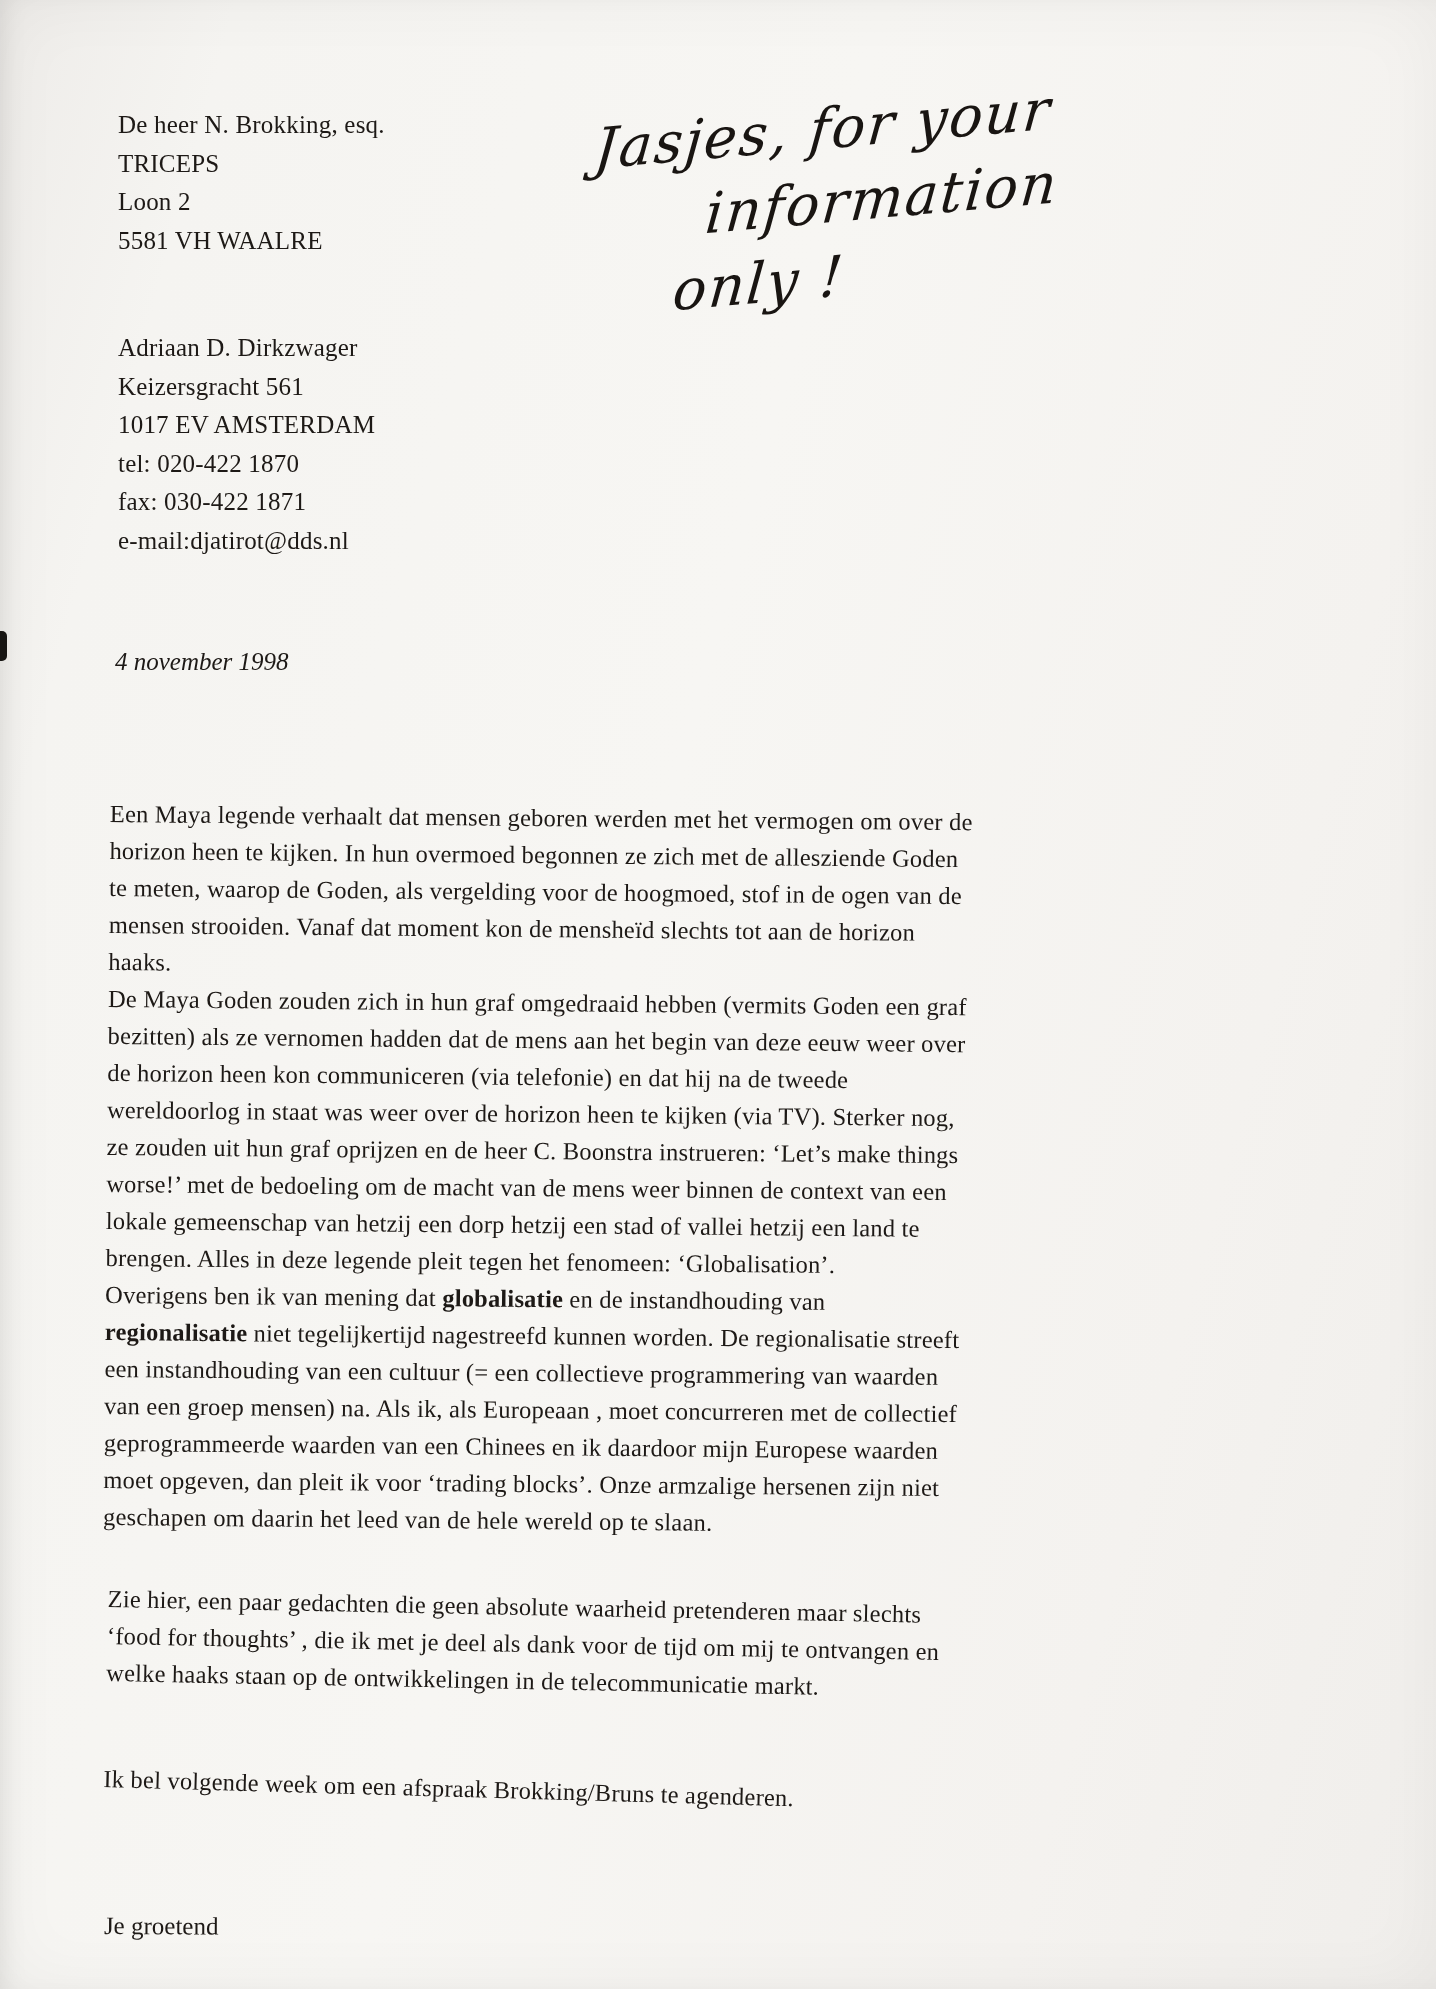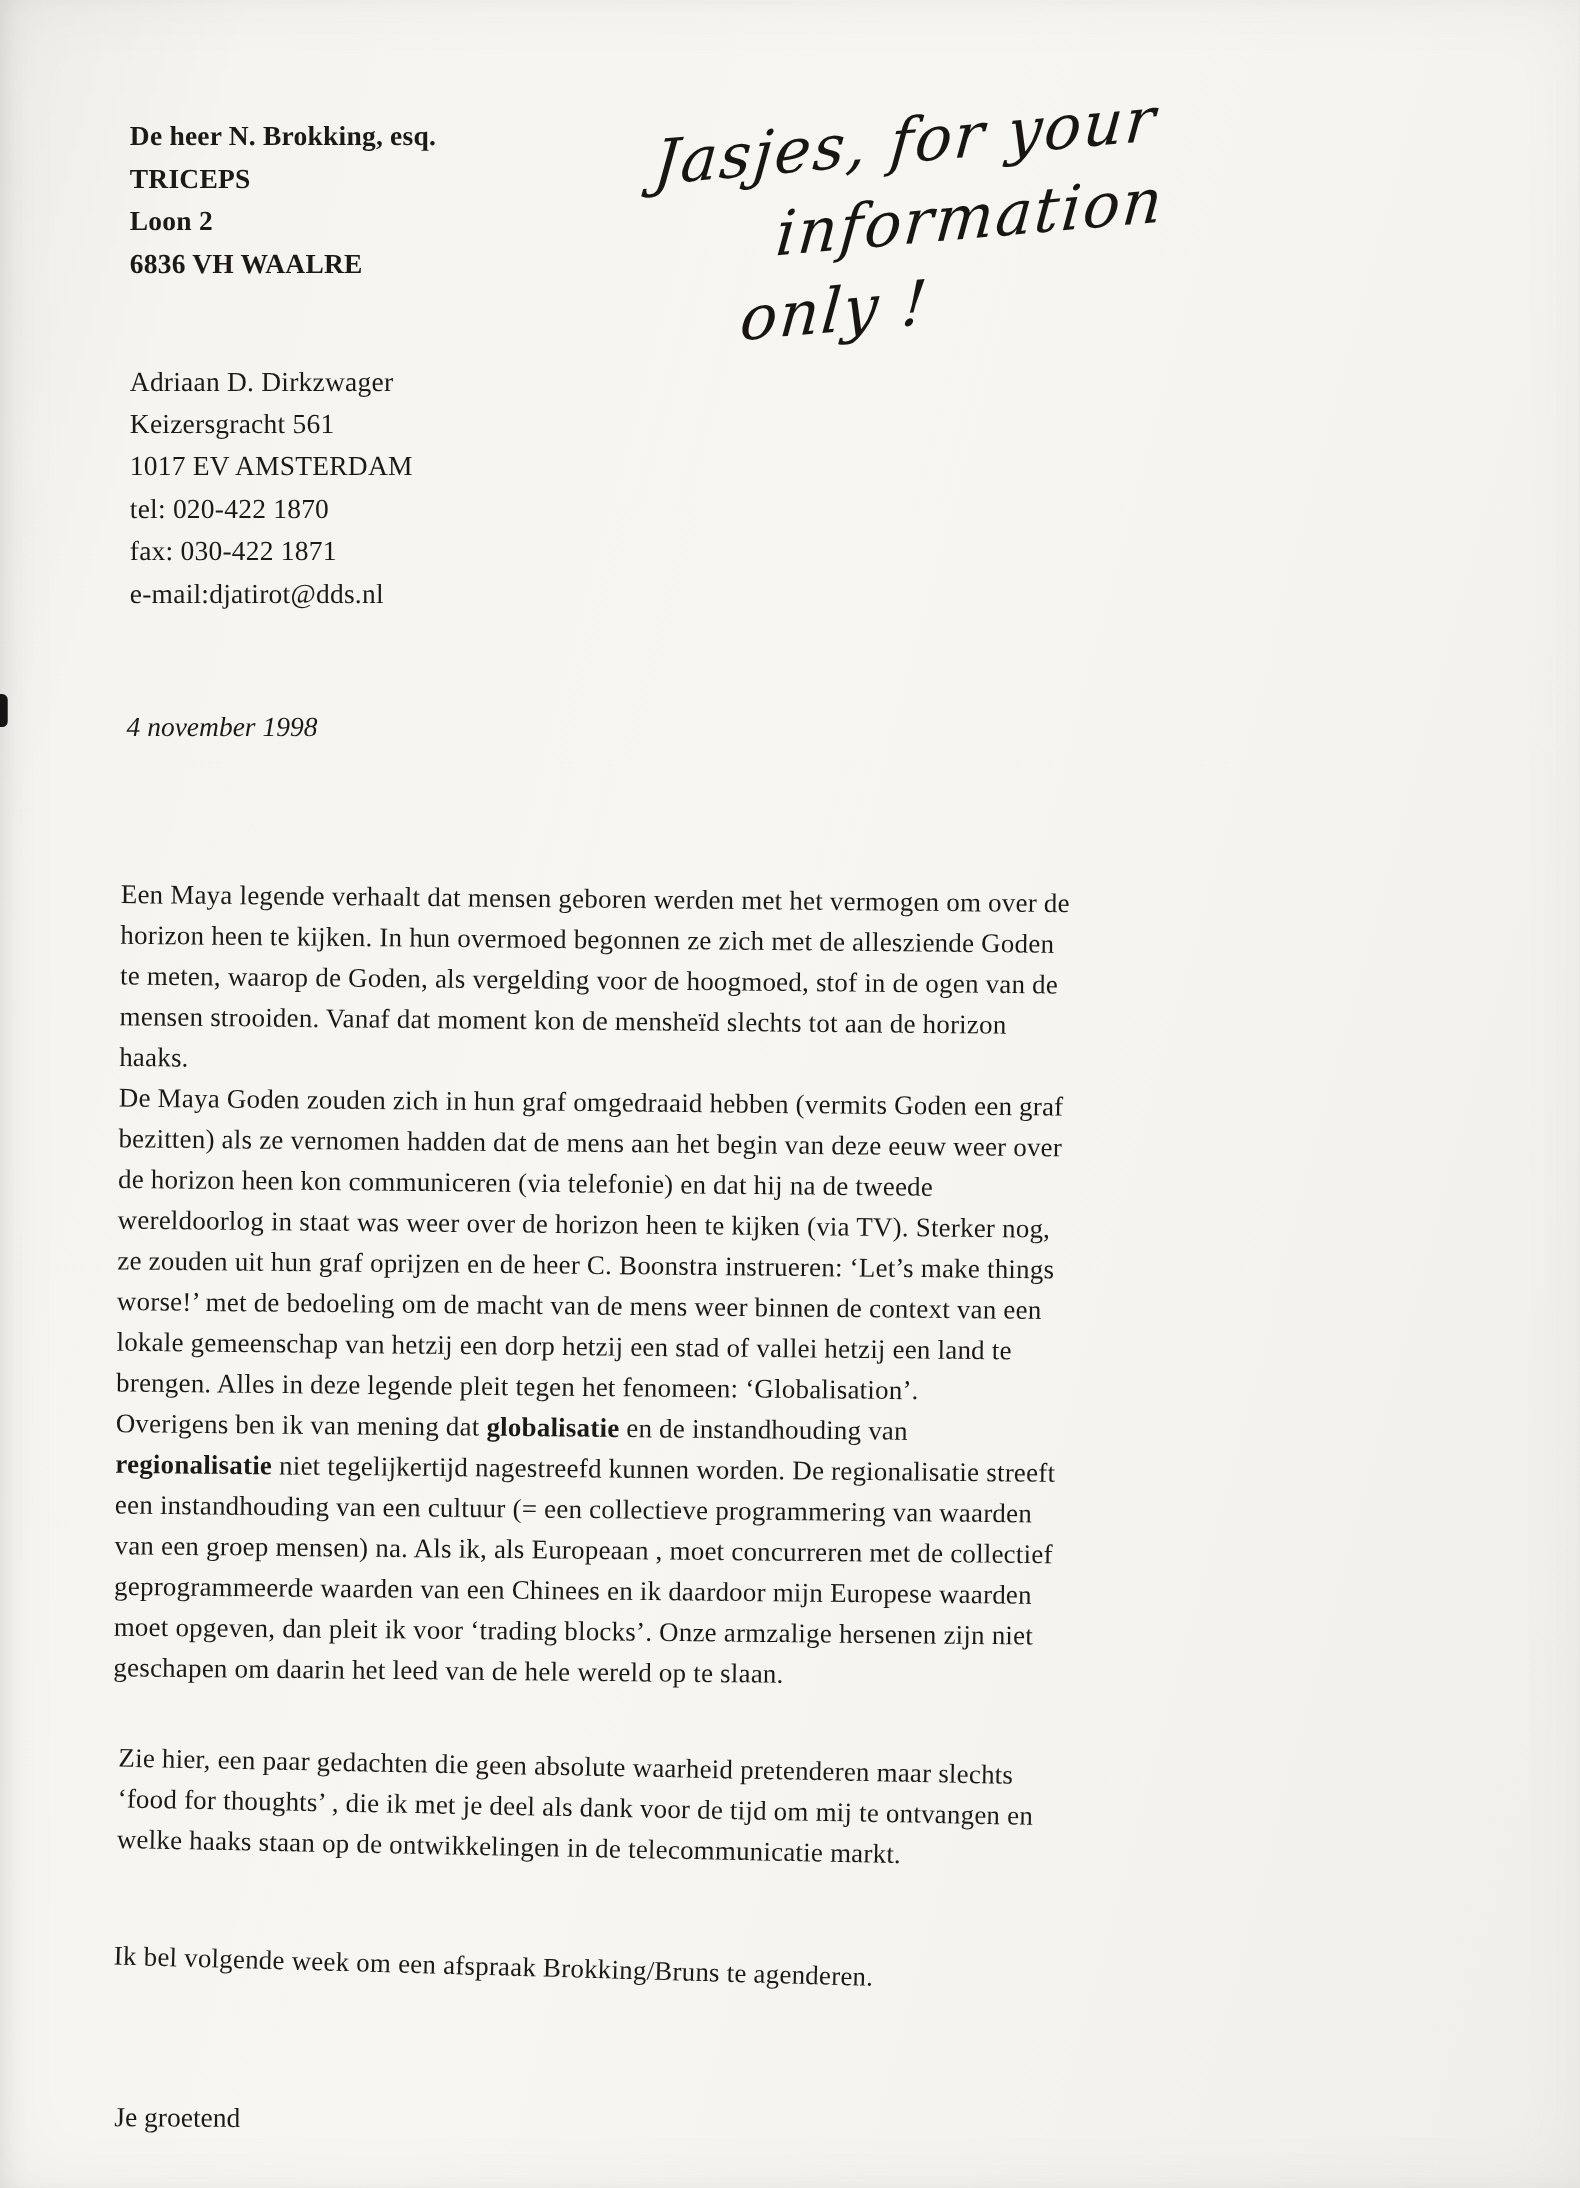--- a/index.html
+++ b/index.html
@@ -37,25 +37,25 @@
     background:#171513;border-radius:0 5px 5px 0;
   }
 </style>
 </head>
 <body>
 
 <div class="page">
 
   <div class="scan-mark"></div>
 
-  <div class="blk addr" style="left:118px;top:106px;font-weight:bold;">
+  <div class="blk addr" style="left:118px;top:106px;">
       <div class="line"><span>De heer N. Brokking, esq.</span></div>
       <div class="line"><span>TRICEPS</span></div>
       <div class="line"><span>Loon 2</span></div>
-      <div class="line"><span>6836 VH WAALRE</span></div>
+      <div class="line"><span>5581 VH WAALRE</span></div>
     </div>
 
   <div class="note">
     <div>Jasjes, for your</div>
     <div class="nl2">information</div>
     <div class="nl3">only !</div>
   </div>
 
   <div class="blk addr" style="left:118px;top:329px;">
       <div class="line"><span>Adriaan D. Dirkzwager</span></div>

